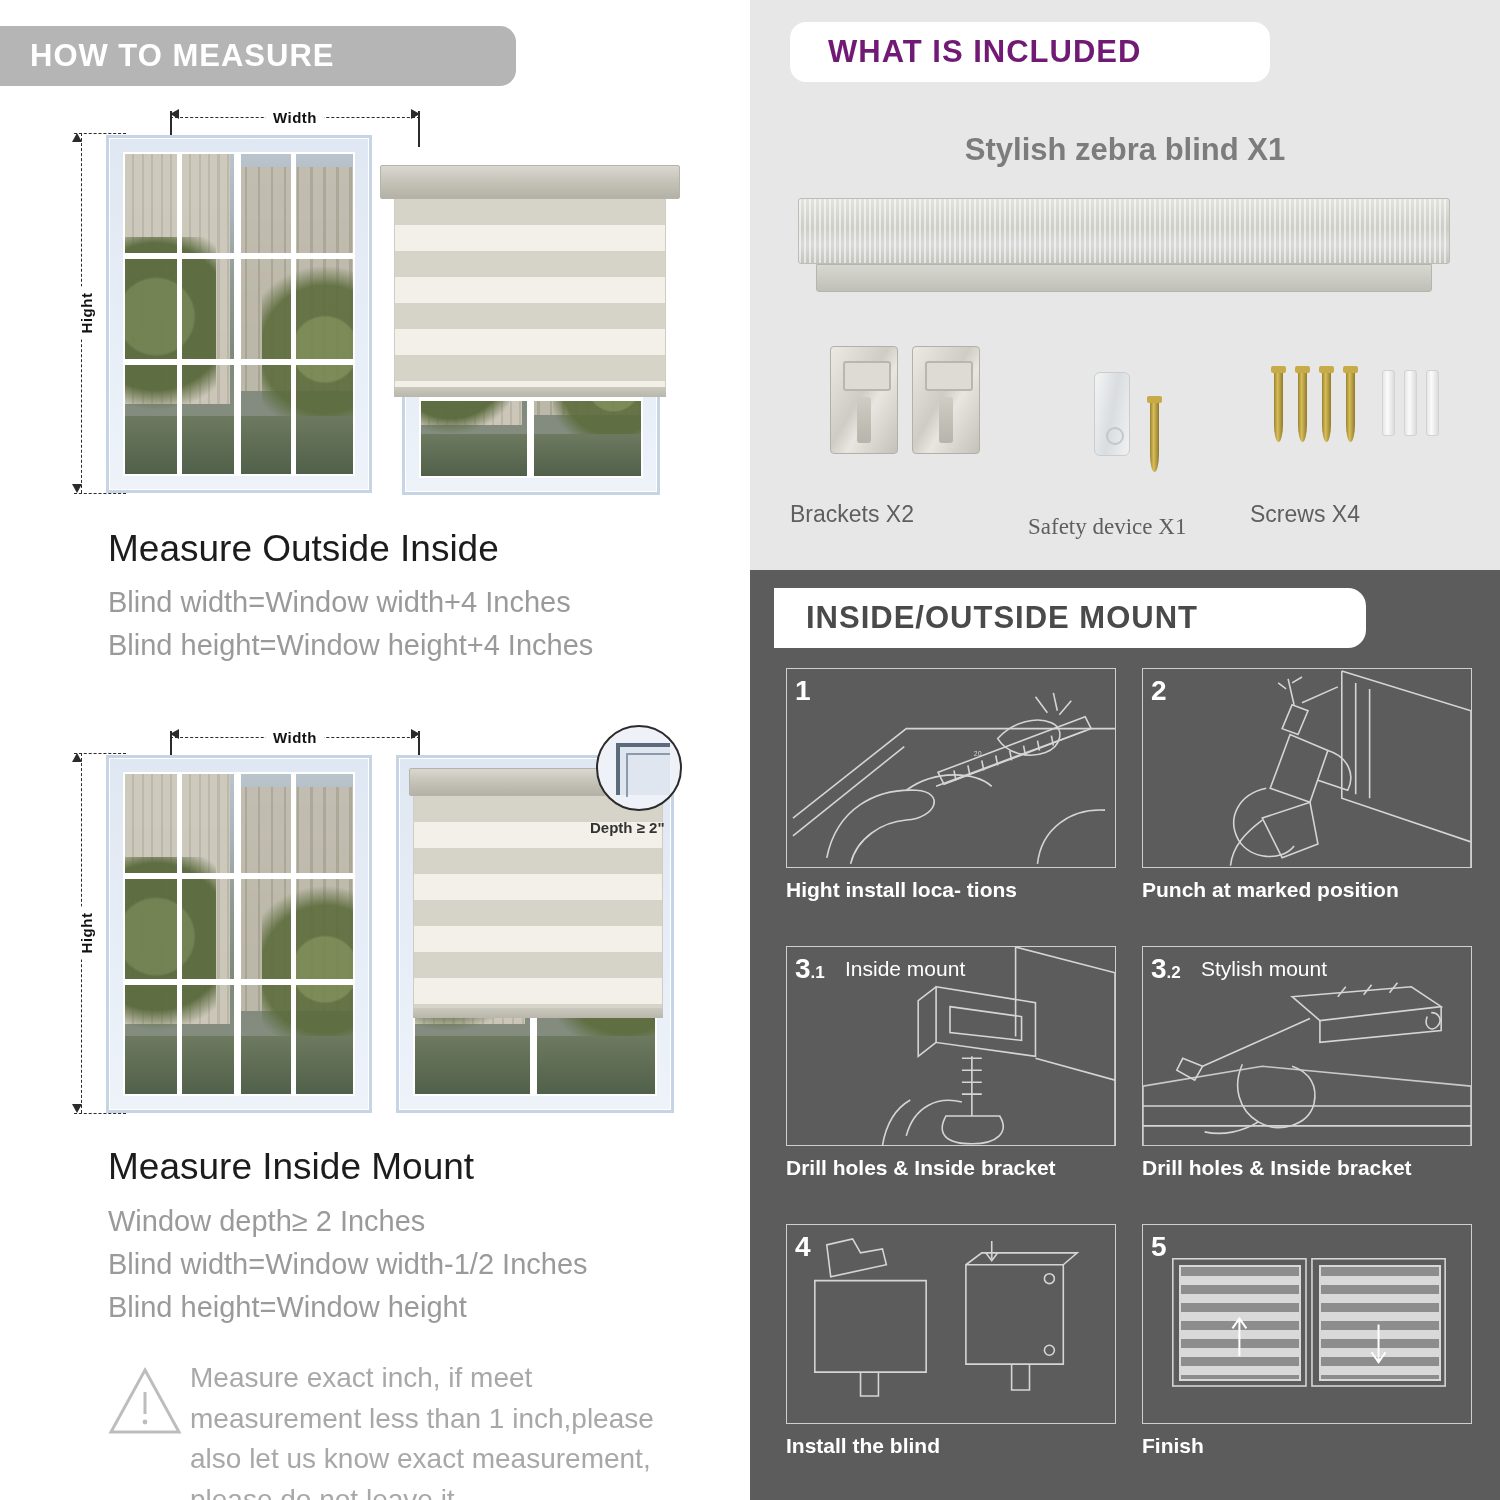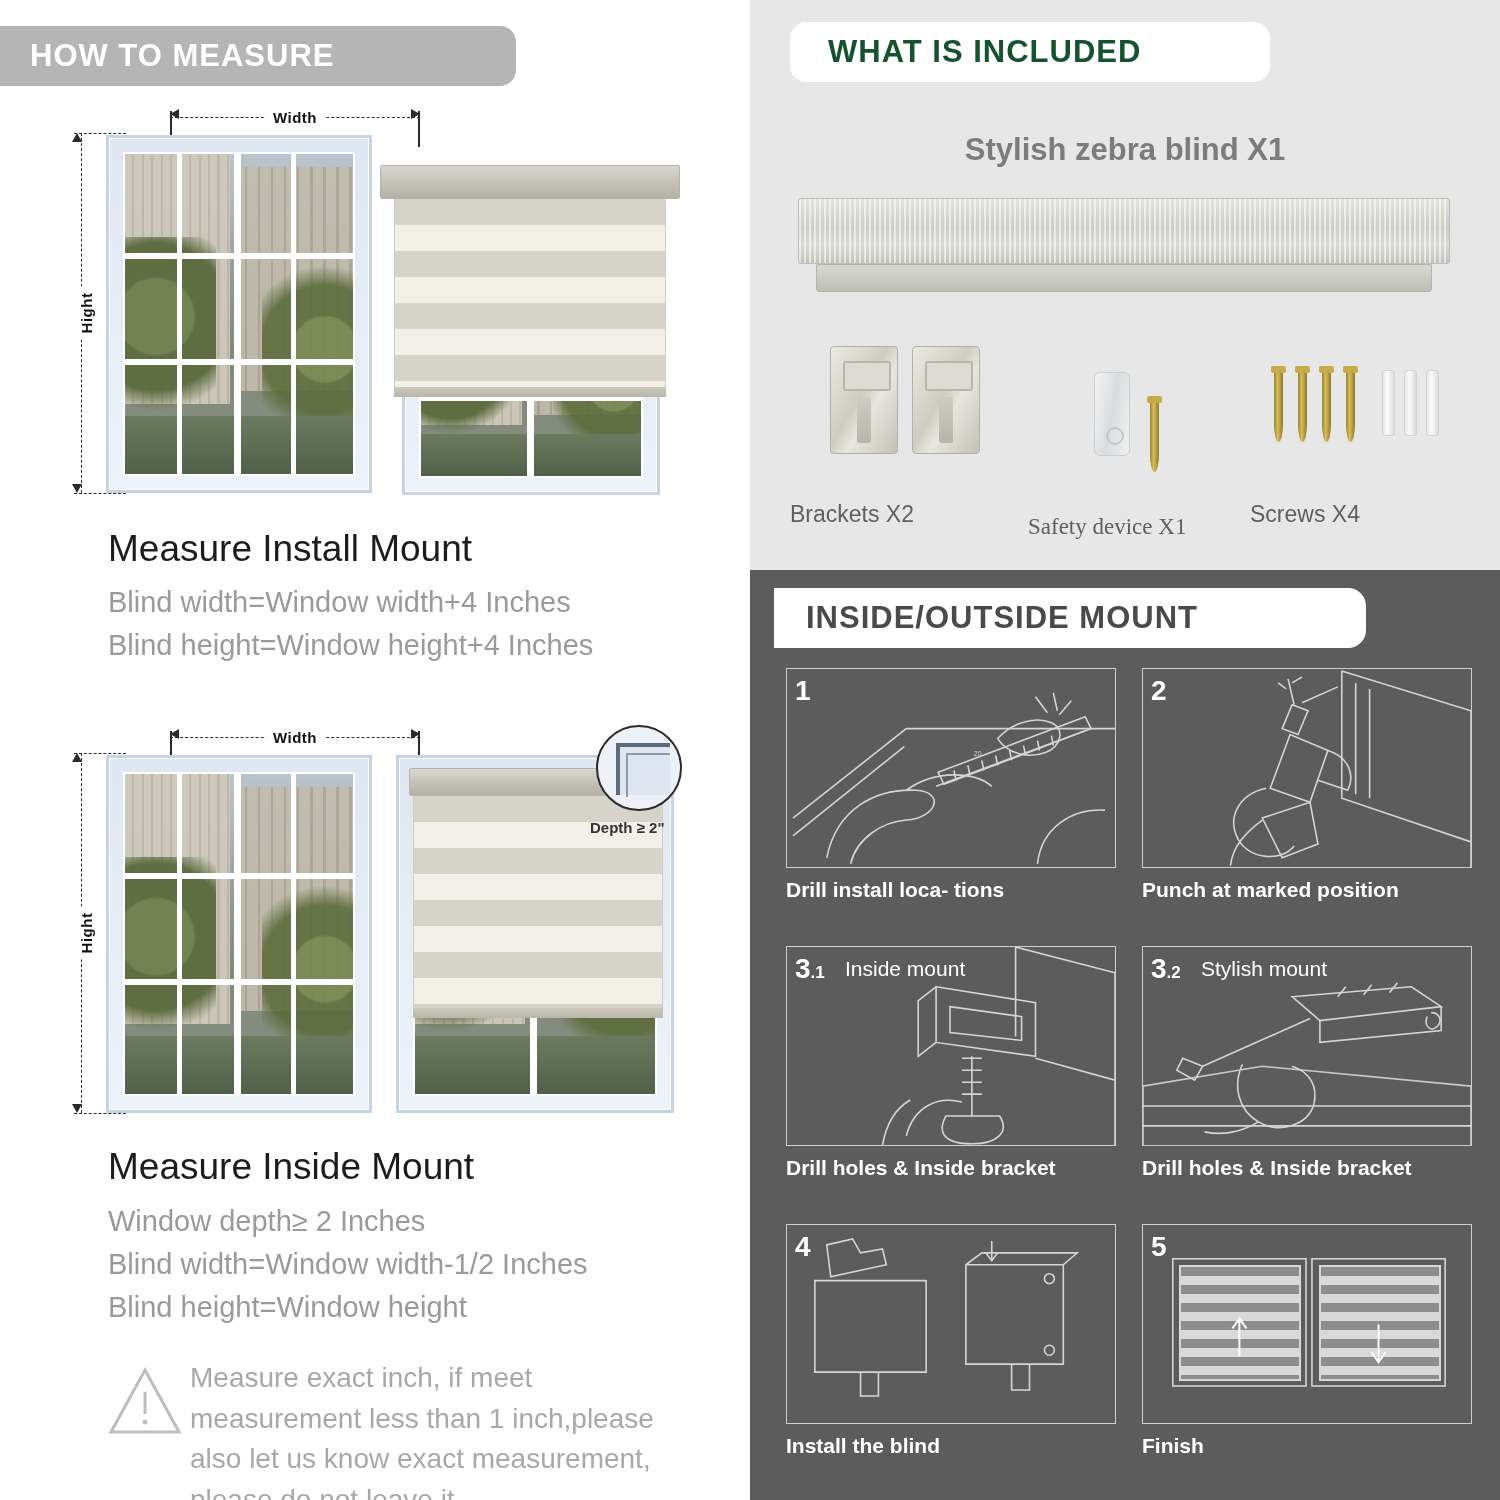--- a/index.html
+++ b/index.html
@@ -184,21 +184,21 @@
     font-size: 28px; color: #a8a8a8; line-height: 1.45;
   }
 
   
   .right-top {
     position: absolute; left: 750px; top: 0; width: 750px; height: 570px;
     background: #e7e7e7;
   }
   #tab-what-is-included {
     left: 40px; top: 22px; width: 480px; height: 60px;
-    background: #ffffff; color: #14532d;
+    background: #ffffff; color: #701a75;
     border-radius: 16px;
     padding-left: 38px;
   }
   .included-title {
     position: absolute; left: 0; top: 132px; width: 100%;
     text-align: center; font-size: 31px; color: #7c7c7c; font-weight: bold;
   }
   .blind-product {
     position: absolute; left: 48px; top: 198px; width: 652px; height: 108px;
   }
@@ -366,21 +366,21 @@
           </div>
         </div>
         <div class="blind-window" style="left:0; top:0; width:300px; height:300px;">
           <div class="headrail"></div>
           <div class="zebra" style="top:34px; height:188px;"></div>
           <div class="zebra-bottom" style="top:222px;"></div>
         </div>
       </div>
     </div>
 
-    <div class="fig-title" style="left:108px; top:528px;">Measure Install Mount</div>
+    <div class="fig-title" style="left:108px; top:528px;">Measure Outside Inside</div>
     <div class="fig-line" style="left:108px; top:586px;">Blind width=Window width+4 Inches</div>
     <div class="fig-line" style="left:108px; top:629px;">Blind height=Window height+4 Inches</div>
 
     <div class="fig" id="fig-inside">
 
       <div class="dim-top">
         <div class="line"></div>
         <div class="cap-l"></div>
         <div class="cap-r"></div>
         <span class="txt">Width</span>
@@ -513,21 +513,21 @@
               <path d="M152 104 L300 48 L306 60 L158 116 Z"></path>
               <path d="M168 102 L170 112 M182 97 L184 107 M196 92 L198 102 M210 87 L212 97 M224 82 L226 92 M238 77 L240 87 M252 72 L254 82 M266 67 L268 77"></path>
               <path d="M212 70 C228 52 252 48 266 54 C280 60 276 78 260 84 C244 90 222 86 212 70 Z"></path>
               <path d="M250 28 L262 44 M268 24 L272 42 M286 32 L274 46"></path>
               <path d="M252 196 C256 160 286 140 320 142"></path>
             </g>
             <text x="188" y="88" fill="#d5d5d5" font-size="7" font-family="Liberation Sans, sans-serif">20</text>
           </svg>
           <span class="step-num"><span>1</span></span>
         </div>
-        <div class="step-caption">Drill install loca- tions</div>
+        <div class="step-caption">Hight install loca- tions</div>
       </div>
 
       <div class="step" style="left:356px; top:0;">
         <div class="step-box">
           <svg class="line-art" viewBox="0 0 330 200">
             <g fill="none" stroke="#d5d5d5" stroke-width="1.6">
               <path d="M200 2 L330 42 L330 200 M200 2 L200 130 L330 174"></path>
               <path d="M214 14 L214 126 M228 20 L228 130"></path>
               <path d="M160 34 L196 18"></path>
               <path d="M140 60 L150 36 L166 42 L156 66 Z"></path>

